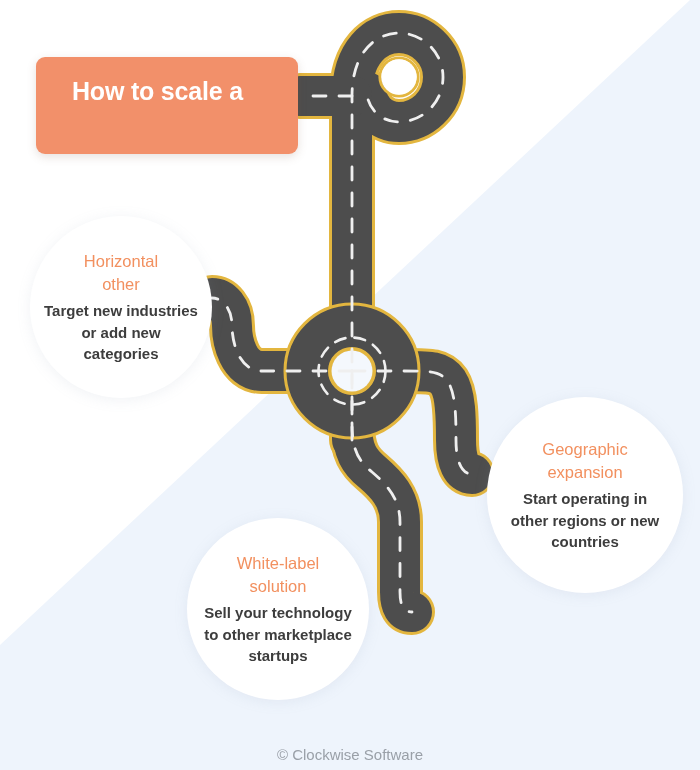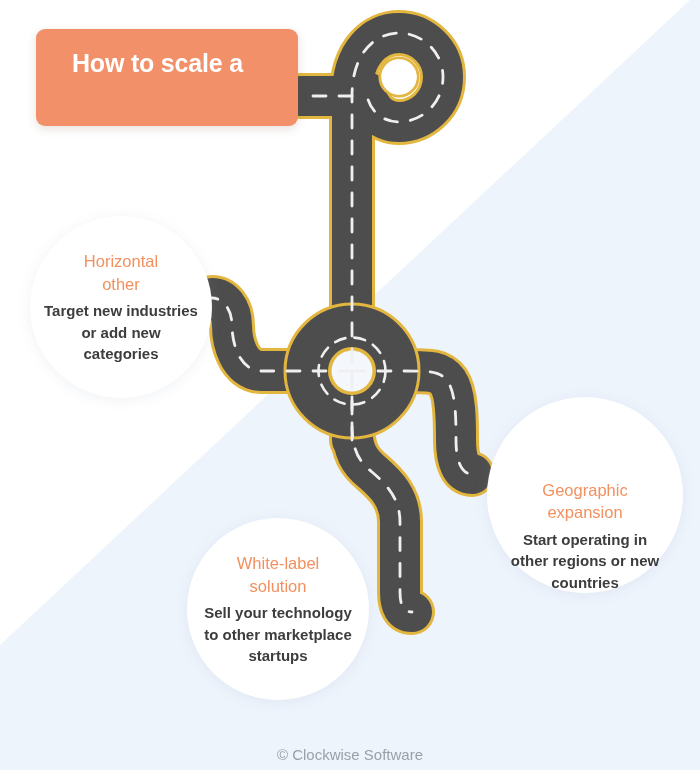--- a/index.html
+++ b/index.html
@@ -24,21 +24,21 @@
     top: 0;
     width: 700px;
     height: 770px;
   }
   #bg-svg { z-index: 1; }
   #road-svg { z-index: 2; }
 
   .title-card {
     position: absolute;
     left: 36px;
-    top: 29px;
+    top: 57px;
     width: 262px;
     height: 97px;
     background: #f2906a;
     border-radius: 9px;
     box-sizing: border-box;
     padding: 18px 22px 0 36px;
     z-index: 3;
     box-shadow: 0 3px 10px rgba(120,90,70,0.18);
   }
   .title-card .title-text {
@@ -82,21 +82,20 @@
     width: 182px;
     height: 182px;
     padding: 0 10px;
   }
   #bubble-geographic {
     left: 487px;
     top: 397px;
     width: 196px;
     height: 196px;
     padding: 0 12px;
-    justify-content: flex-end;
   }
   #bubble-whitelabel {
     left: 187px;
     top: 518px;
     width: 182px;
     height: 182px;
     padding: 0 8px;
   }
 
   .footer-credit {

